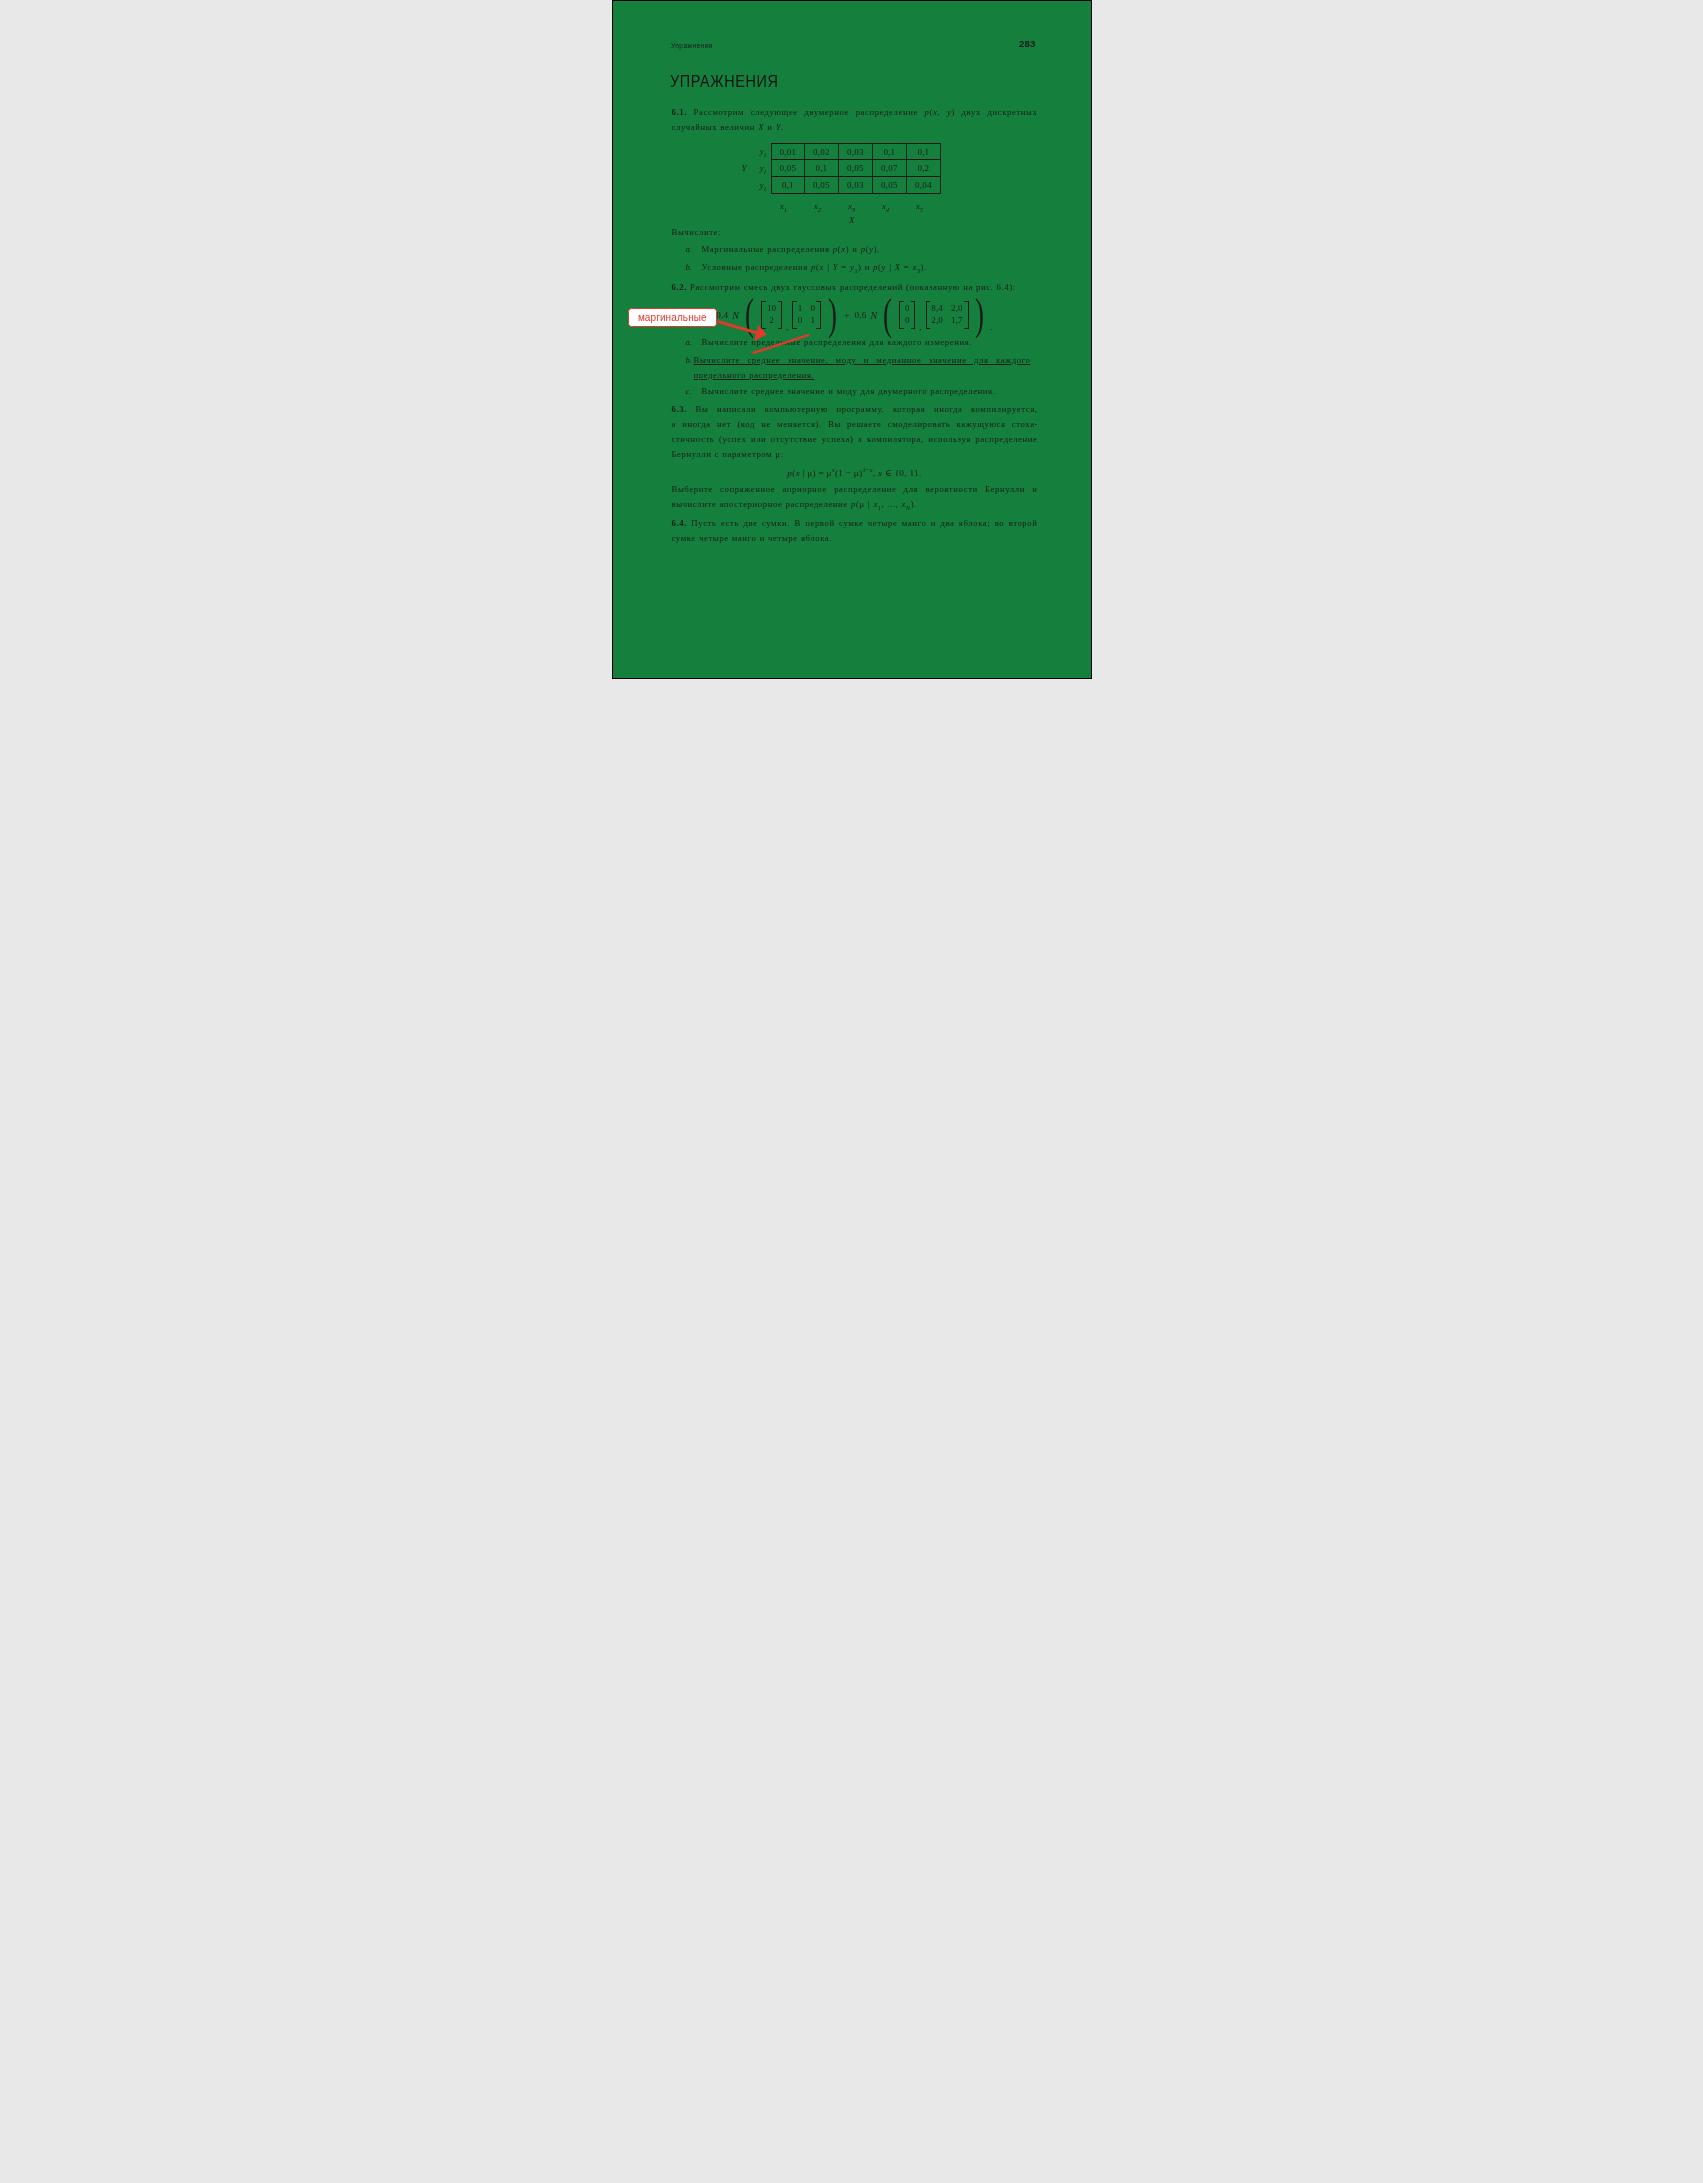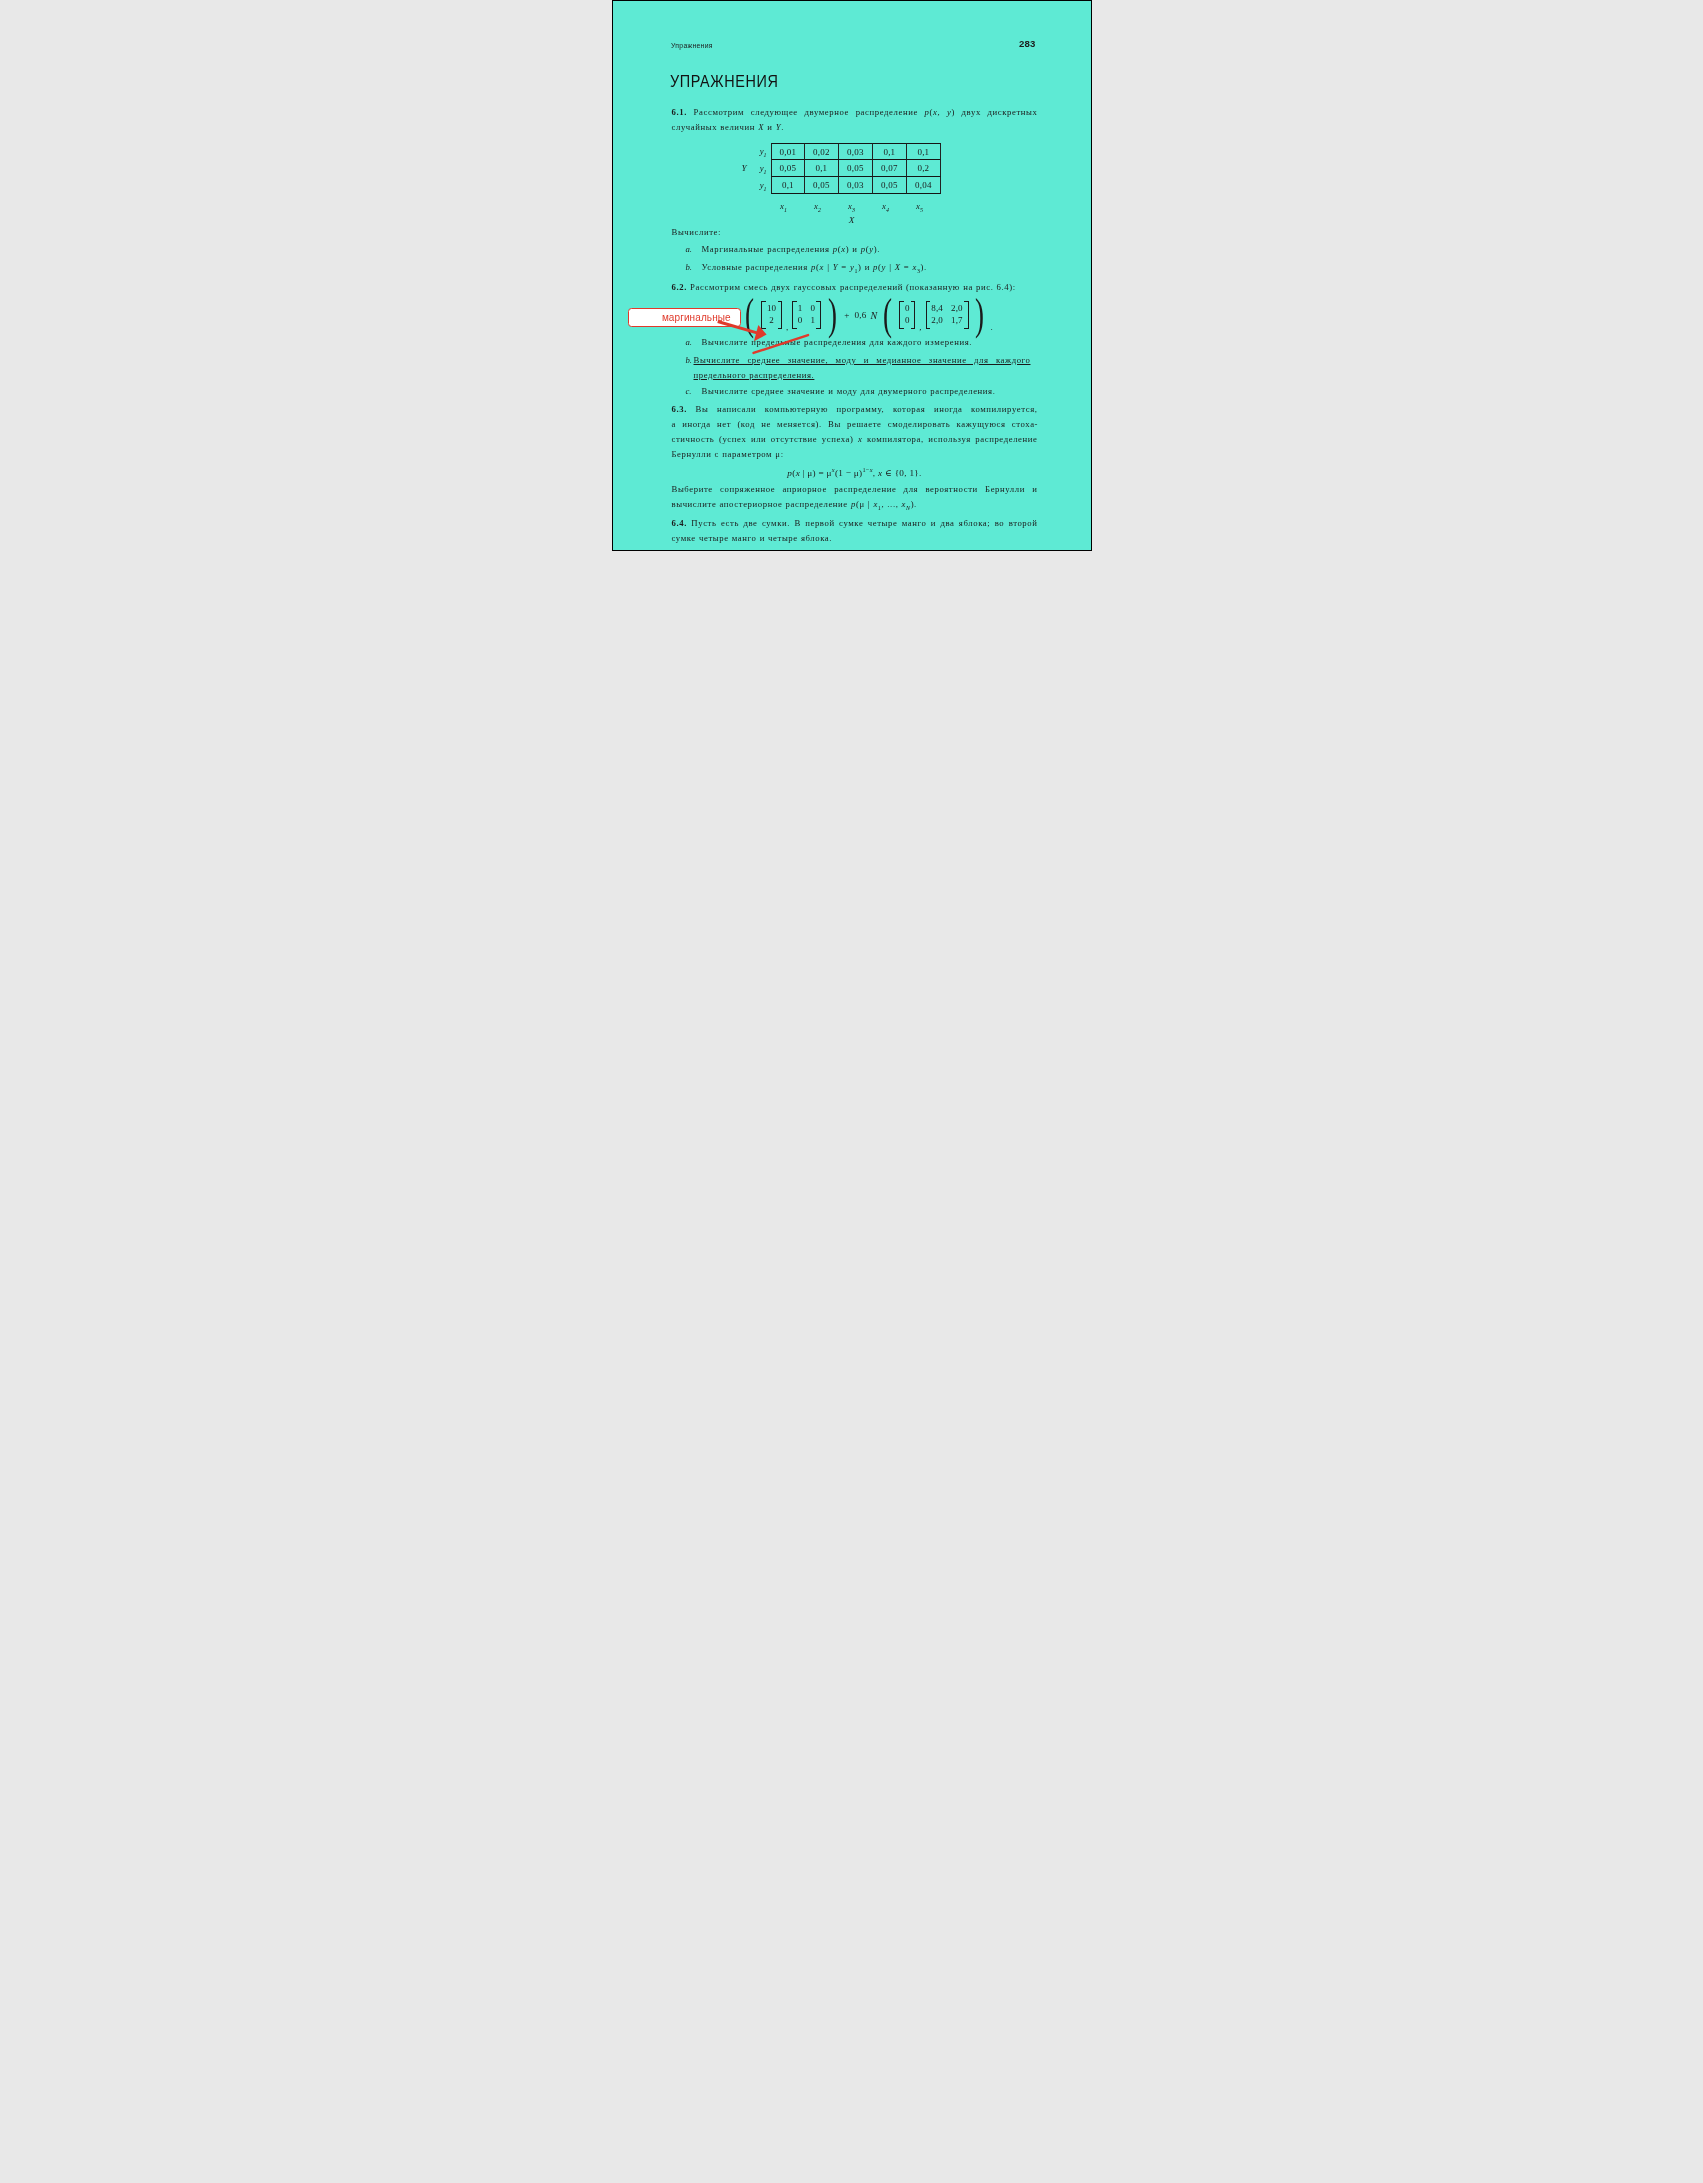--- a/index.html
+++ b/index.html
@@ -1,20 +1,20 @@
 <!DOCTYPE html>
 <html style="font-size:7px"><head>
 <meta charset="utf-8">
 <style>
   html,body{margin:0;padding:0;background:#e8e8e8;}
   .page{
     position:relative;
-    width:480px;height:551px;
+    width:480px;height:679px;
     margin:0 auto;
-    background:#5eead4;
+    background:#15803d;
     border:0.9px solid #000;
     border-bottom-width:1.3px;
     box-sizing:border-box;
     font-family:"Liberation Serif","DejaVu Serif",serif;
     color:#1b1b1b;
     overflow:hidden;
   }
   .abs{position:absolute;}
   .sans{font-family:"Liberation Sans","DejaVu Sans",sans-serif;}
   .it{font-style:italic;}
@@ -58,21 +58,20 @@
   .mtx::after{right:0;border-left:none;}
   .fw{font-size:9.2px;letter-spacing:0.2px;}
   .scN{font-style:italic;font-size:10px;margin:0 0.4px 0 0.9px;}
   .basechar{align-self:flex-end;margin-bottom:7px;font-size:9.2px;}
   
   .callout{
     left:15.3px;top:307px;width:87px;height:16.6px;
     border:1.5px solid #e03a2b;border-radius:3.5px;
     display:flex;align-items:center;justify-content:center;
     background:#fff;
-    padding-left:24px;
   }
   .callout span{font-size:10px;color:#e03a2b;font-weight:500;letter-spacing:0.1px;}
   .overlay{left:0;top:0;width:480px;height:679px;pointer-events:none;}
   .list-marker{font-style:italic;font-size:8.7px;line-height:15px;}
   .centered-formula{text-align:center;font-size:9.2px;letter-spacing:0.3px;line-height:13px;}
 </style>
 </head>
 <body>
 
 <div class="page">

